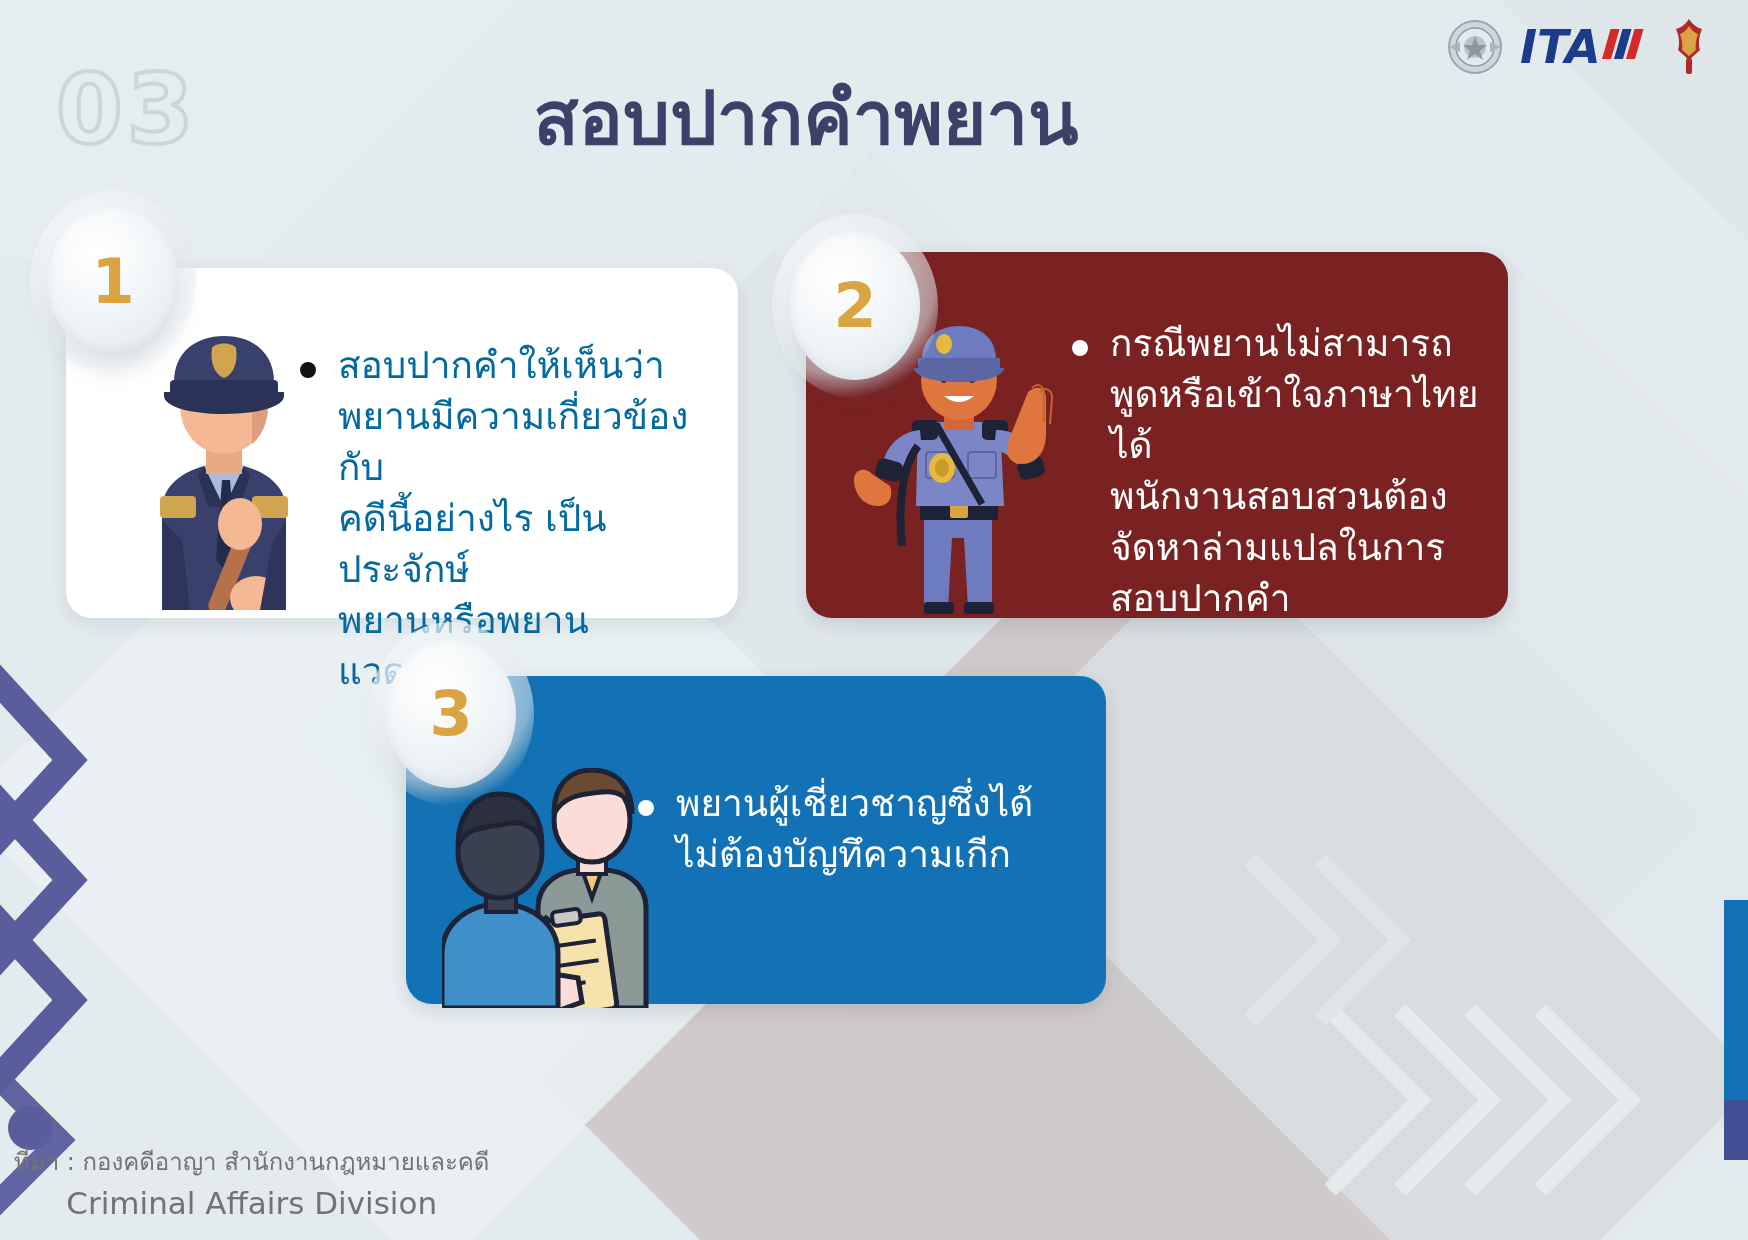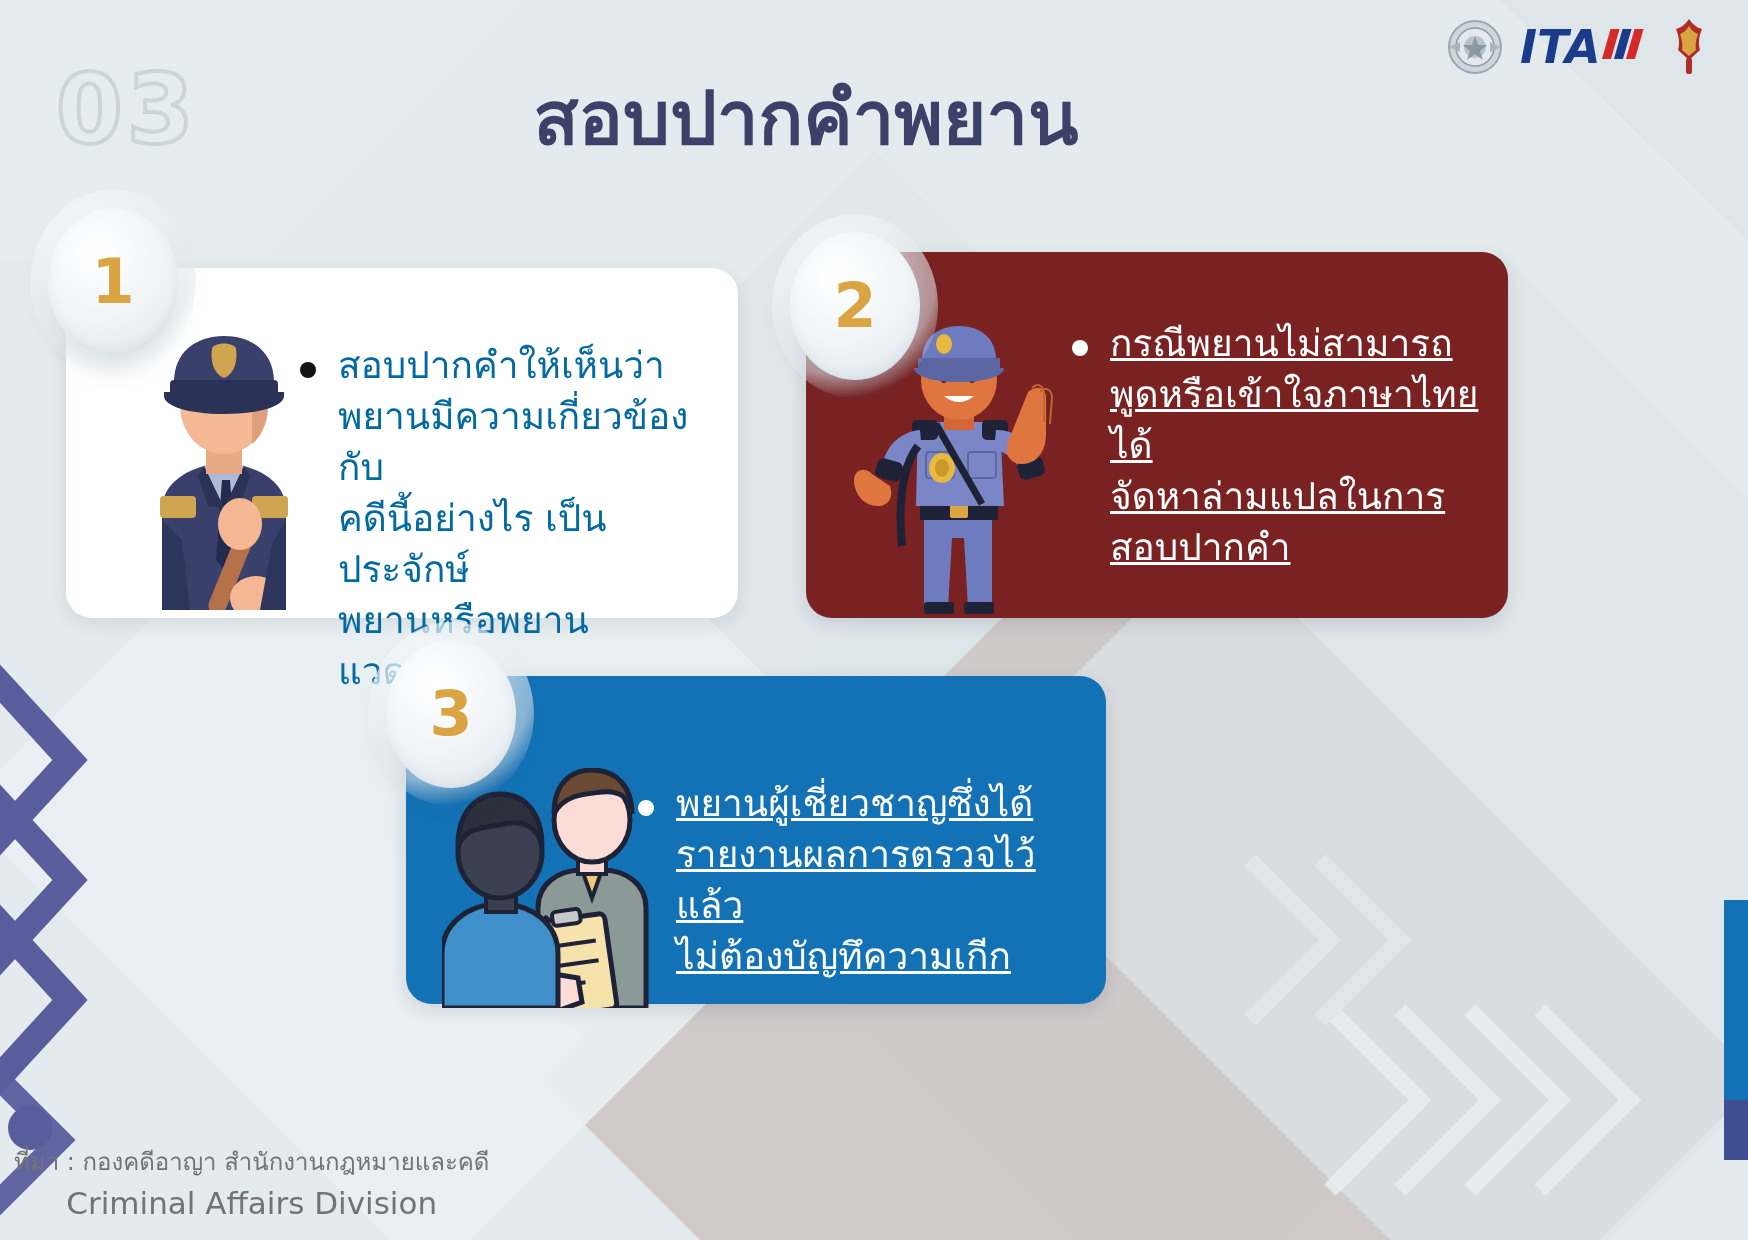--- a/index.html
+++ b/index.html
@@ -85,21 +85,21 @@
   
   .bullet-row { display:flex; align-items:flex-start; gap:22px; }
   .dot {
     width:16px; height:16px; border-radius:50%;
     flex:0 0 16px; margin-top:22px;
   }
   .dot.dark { background:#111; }
   .dot.light { background:#fff; }
   .txt { font-size:37px; line-height:1.38; font-weight:400; }
   .txt.dark { color:#0369a1; }
-  .txt.light { color:#ffffff;text-decoration:underline; }
+  .txt.light { color:#ffffff; }
 
   .c1-text { position:absolute; left:300px; top:340px; width:420px; z-index:5; }
   .c2-text { position:absolute; left:1072px; top:318px; width:440px; z-index:5; }
   .c3-text { position:absolute; left:638px; top:778px; width:440px; z-index:5; }
 
   
   .ill { position:absolute; z-index:4; }
   .ill-1 { left:104px; top:310px; }
   .ill-2 { left:832px; top:326px; }
   .ill-3 { left:442px; top:768px; }
@@ -301,20 +301,21 @@
     <ellipse cx="112" cy="18" rx="8" ry="10" fill="#e8b93f"></ellipse>
   </svg>
 </div>
 
 <div class="c2-text">
   <div class="bullet-row">
     <div class="dot light"></div>
     <div class="txt light">
       <div>กรณีพยานไม่สามารถ</div>
       <div>พูดหรือเข้าใจภาษาไทยได้</div>
+      <div>พนักงานสอบสวนต้อง</div>
       <div>จัดหาล่ามแปลในการ</div>
       <div>สอบปากคำ</div>
     </div>
   </div>
 </div>
 
 <div class="badge badge-2">
   <div class="badge-num">2</div>
 </div>
 
@@ -357,21 +358,20 @@
       <path d="M16 78 C16 42 36 26 58 26 C84 26 100 46 100 78 C96 58 80 52 62 56 C44 60 24 58 16 78 Z" fill="#2c303d" stroke="#1e2236" stroke-width="5"></path>
     </g>
   </svg>
 </div>
 
 <div class="c3-text">
   <div class="bullet-row">
     <div class="dot light"></div>
     <div class="txt light">
       <div>พยานผู้เชี่ยวชาญซึ่งได้</div>
-      <div>รายงานผลการตรวจไว้แล้ว</div>
       <div>ไม่ต้องบัญทึความเกีก</div>
     </div>
   </div>
 </div>
 
 <div class="badge badge-3">
   <div class="badge-num">3</div>
 </div>
 
 <div class="footer">

